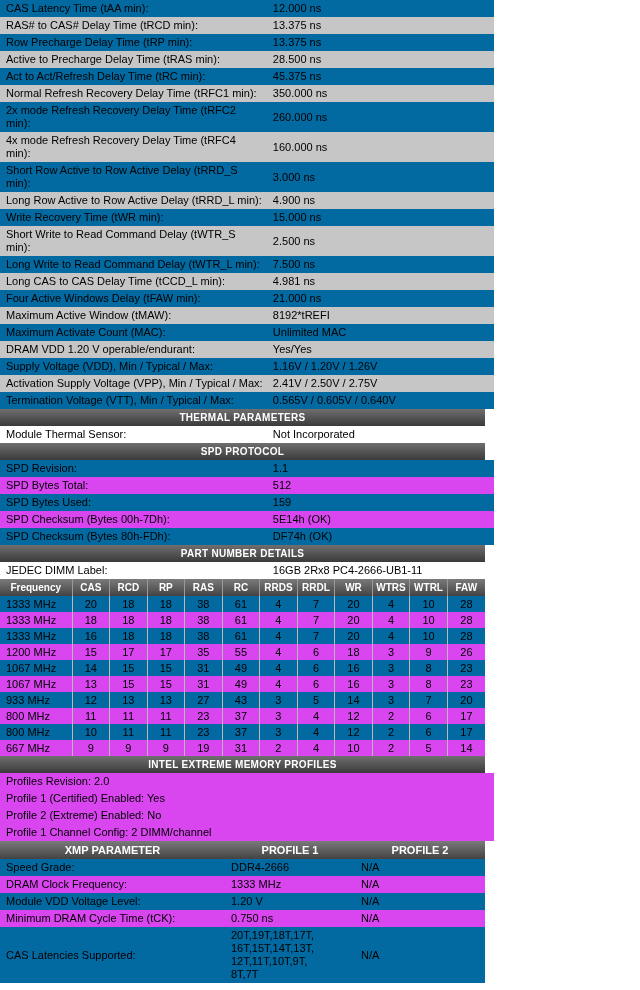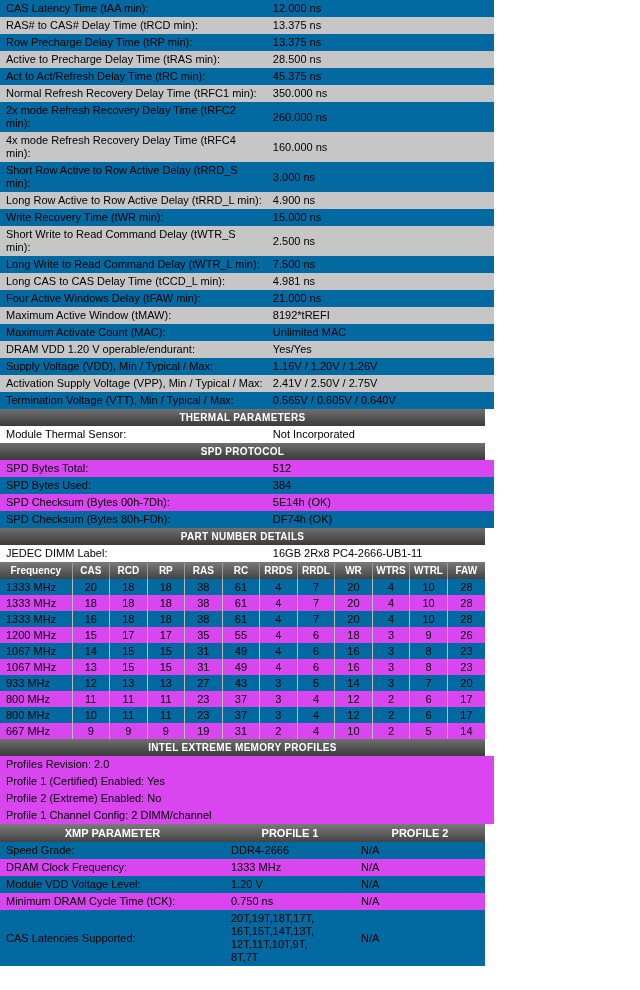--- a/index.html
+++ b/index.html
@@ -205,27 +205,31 @@
           <td class="val">Not Incorporated</td>
         </tr>
       </tbody>
   </table>
 
   <div class="sect-wrap">
     <div class="sect">SPD PROTOCOL</div>
   </div>
   <table class="tbl">
     <tbody id="spd-body">
+        <tr class="r-light">
+          <td class="lbl">SPD Revision:</td>
+          <td class="val">1.1</td>
+        </tr>
         <tr class="r-vlight">
           <td class="lbl">SPD Bytes Total:</td>
           <td class="val">512</td>
         </tr>
         <tr class="r-light">
           <td class="lbl">SPD Bytes Used:</td>
-          <td class="val">384</td>
+          <td class="val">159</td>
         </tr>
         <tr class="r-vlight">
           <td class="lbl">SPD Checksum (Bytes 00h-7Dh):</td>
           <td class="val">5E14h (OK)</td>
         </tr>
         <tr class="r-light">
           <td class="lbl">SPD Checksum (Bytes 80h-FDh):</td>
           <td class="val">DF74h (OK)</td>
         </tr>
       </tbody>

